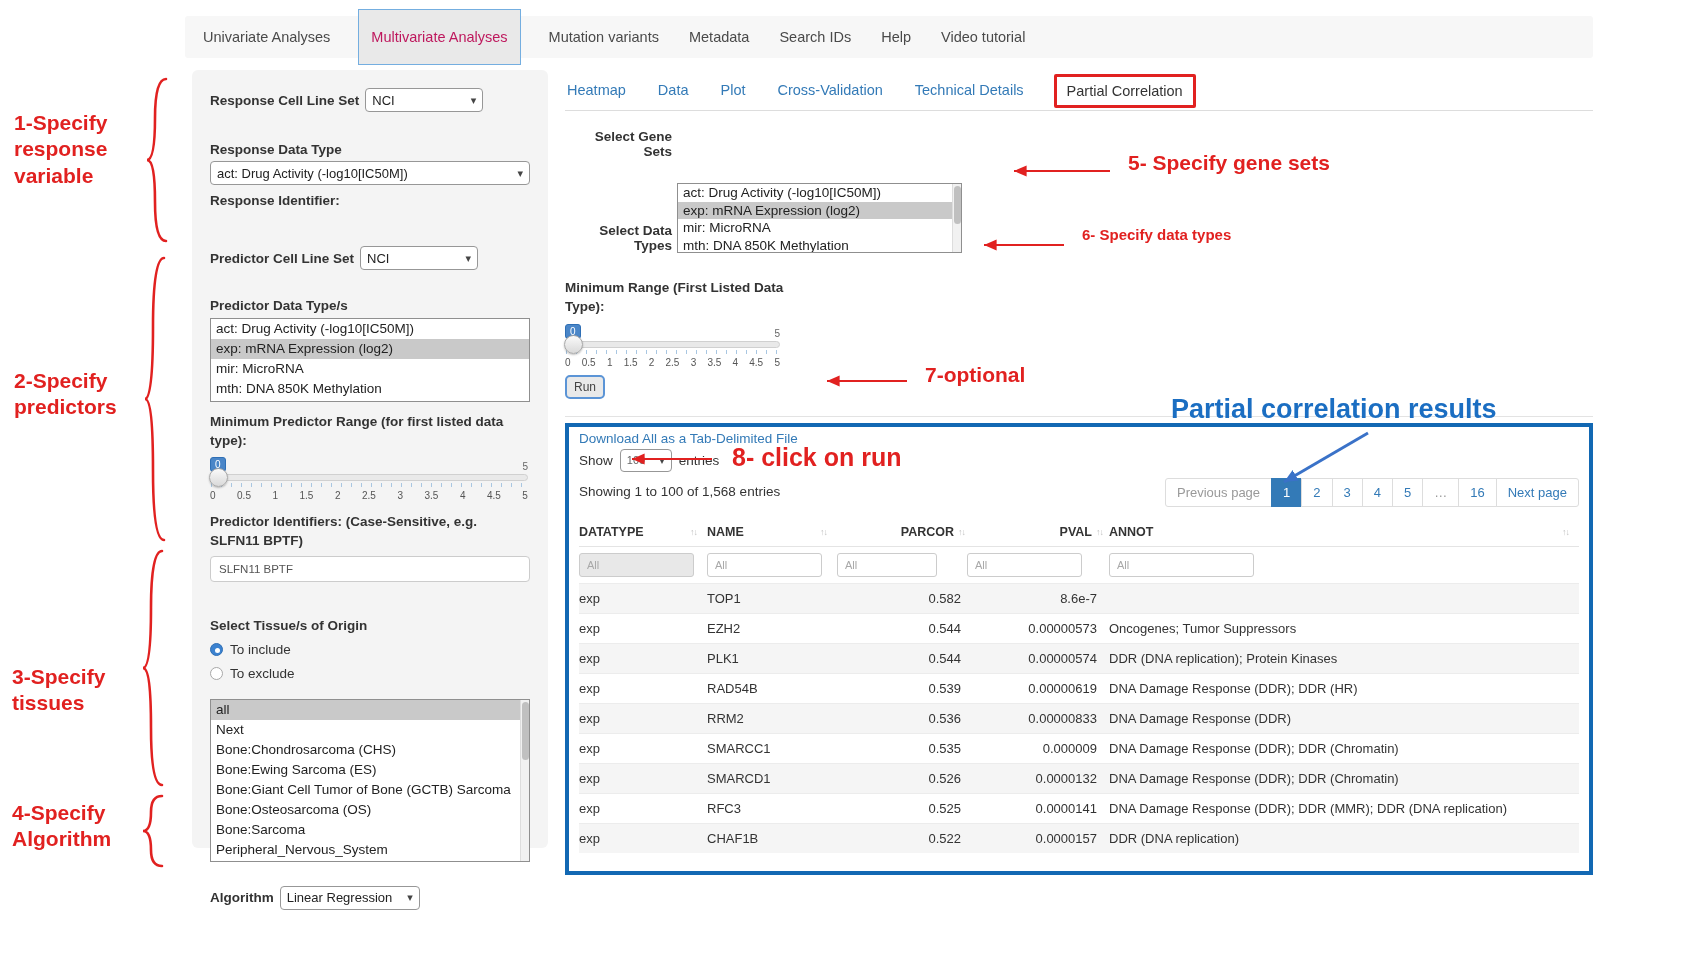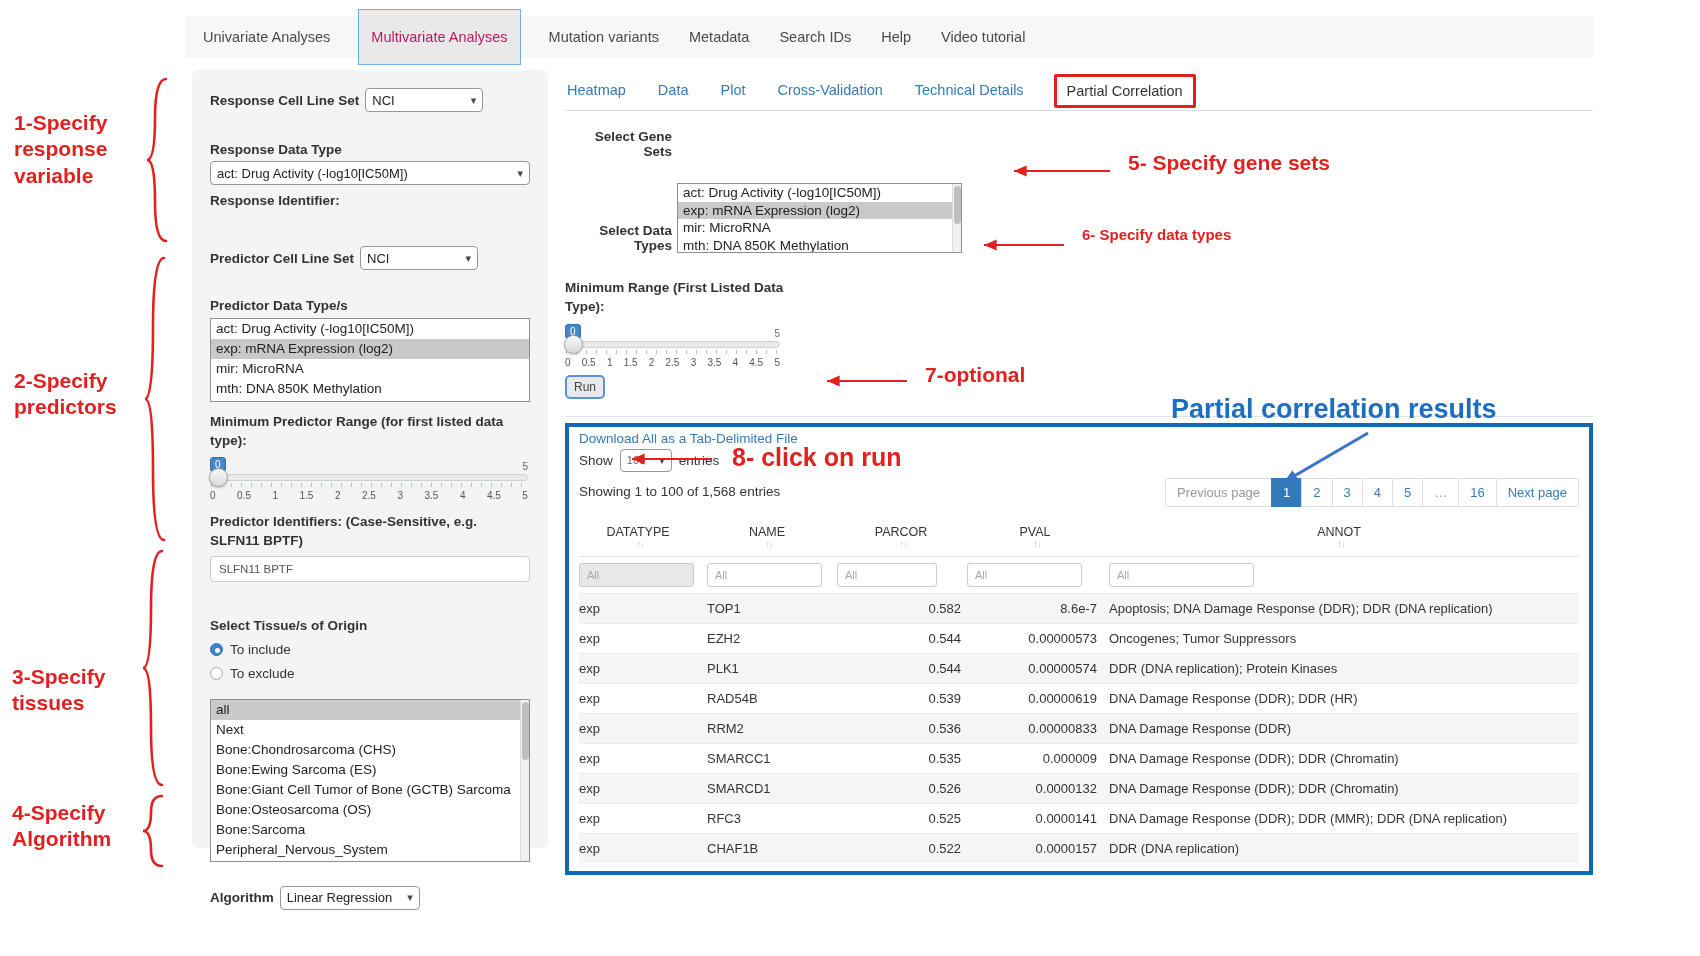--- a/index.html
+++ b/index.html
@@ -107,21 +107,21 @@
   .showing { font-size:13.5px; color:#333; margin-top:6px; }
   .pagination { display:flex; font-size:13px; }
   .page-cell { border:1px solid #ddd; padding:6px 11px; margin-left:-1px; color:#337ab7; cursor:pointer; background:#fff; }
   .page-cell:first-child { margin-left:0; border-radius:3px 0 0 3px; color:#999; }
   .page-cell:last-child { border-radius:0 3px 3px 0; }
   .page-cell.active { background:#337ab7; border-color:#337ab7; color:#fff; }
   .page-cell.dots { color:#999; cursor:default; }
 
   .grid5 { display:grid; grid-template-columns:128px 130px 130px 138px 1fr; align-items:center; }
   .thead { margin-top:12px; padding:6px 0 7px; border-bottom:1px solid #e4e4e4; }
-  .th { font-weight:normal; font-size:12.5px; color:#333; display:flex; align-items:center; cursor:pointer;flex-direction:column; }
+  .th { font-weight:bold; font-size:12.5px; color:#333; display:flex; align-items:center; cursor:pointer; }
   .th .sort { color:#c3c3c3; font-size:9px; letter-spacing:-1px; margin-left:4px; }
   .th.left { justify-content:space-between; padding-right:10px; }
   .th.right { justify-content:flex-end; padding-right:2px; }
   .tfilter { padding:6px 0; }
   .flt { height:24px; border:1px solid #ccc; border-radius:3px; background:#fff; font-size:11px; color:#a8a8a8;
          display:flex; align-items:center; padding:0 7px; }
   .flt.gray { background:#e8e8e8; }
   .tbody .trow { height:30px; border-top:1px solid #ececec; font-size:13px; color:#333; }
   .tbody .trow:nth-child(odd) { background:#f5f5f5; }
   .td { overflow:hidden; white-space:nowrap; }
@@ -390,21 +390,20 @@
             <div class="flt" style="width:145px">All</div>
           </div>
       </div>
 
       <div class="tbody">
           <div class="grid5 trow">
           <div class="td c1">exp</div>
           <div class="td c2">TOP1</div>
           <div class="td c3">0.582</div>
           <div class="td c4">8.6e-7</div>
-          <div class="td c5">Apoptosis; DNA Damage Response (DDR); DDR (DNA replication)</div>
         </div>
           <div class="grid5 trow">
           <div class="td c1">exp</div>
           <div class="td c2">EZH2</div>
           <div class="td c3">0.544</div>
           <div class="td c4">0.00000573</div>
           <div class="td c5">Oncogenes; Tumor Suppressors</div>
         </div>
           <div class="grid5 trow">
           <div class="td c1">exp</div>

